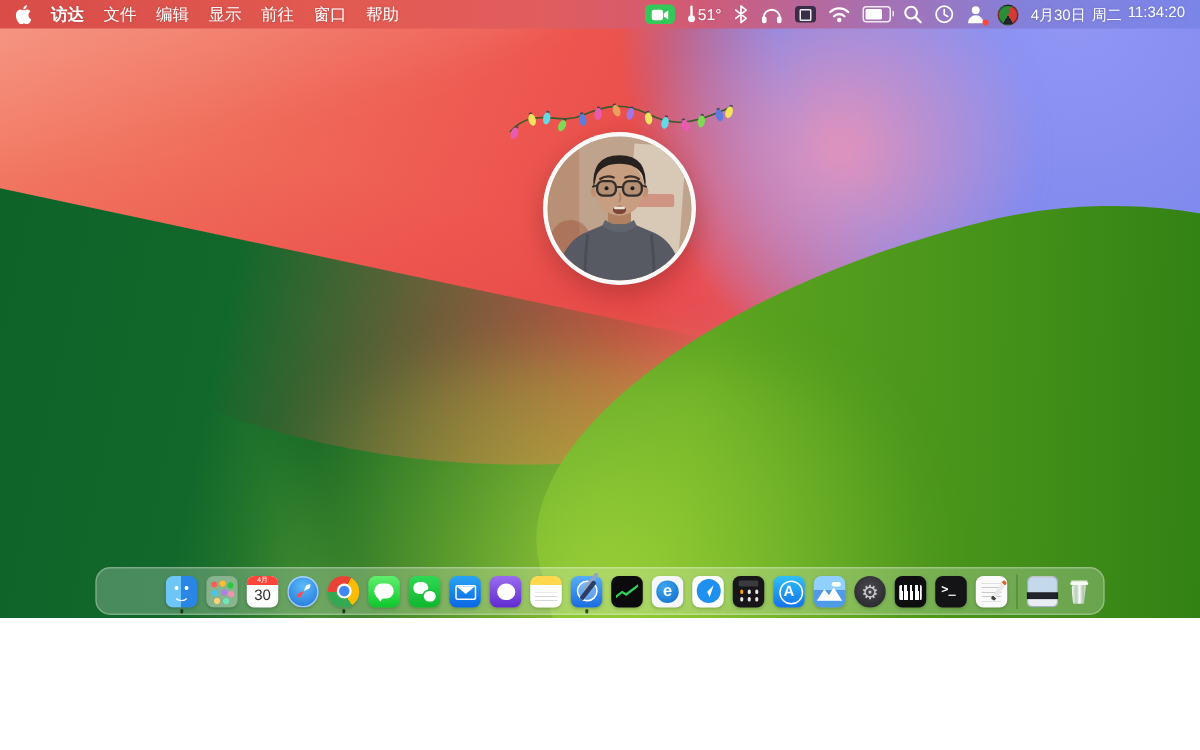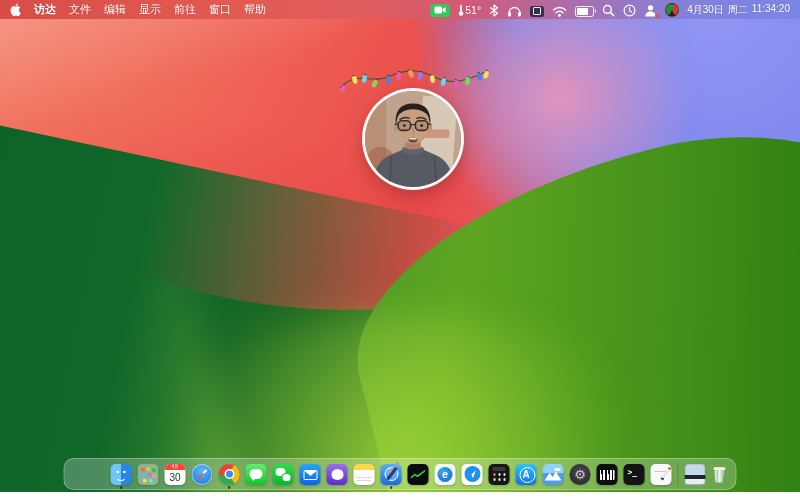--- a/index.html
+++ b/index.html
@@ -1,17 +1,17 @@
 <!DOCTYPE html>
 <html><head>
 <meta charset="utf-8">
 <style>
   html,body{margin:0;padding:0;}
   body{width:800px;height:500px;overflow:hidden;font-family:"Liberation Sans","DejaVu Sans",sans-serif;}
-  .stage{position:relative;width:800px;height:492px;overflow:hidden;background:#fdba74;}
+  .stage{position:relative;width:800px;height:412px;overflow:hidden;background:#fdba74;}
 
   
   .wallpaper{position:absolute;inset:0;overflow:hidden;
     background:linear-gradient(100deg,#4c9718 0%,#6fb320 25%,#8cc72a 48%,#55a01c 70%,#27740f 88%,#155f0c 100%);}
   .wp-swirl{position:absolute;left:-260px;top:150px;width:780px;height:740px;border-radius:50%;
     background:repeating-radial-gradient(circle at 35% 45%,#aadb3c 0 55px,#74b226 95px 150px,#a3d638 190px 245px,#78b428 285px 340px,#9ed134 380px 430px);
     filter:blur(14px);opacity:.8;}
   .wp-sheen{position:absolute;left:120px;top:250px;width:700px;height:260px;transform:rotate(-12deg);
     background:linear-gradient(180deg,rgba(190,230,90,0) 0%,rgba(170,215,70,.45) 45%,rgba(120,180,40,0) 100%);filter:blur(10px);}
   .wp-dark-right{position:absolute;right:-180px;top:140px;width:760px;height:420px;transform:rotate(-16deg);
@@ -37,21 +37,21 @@
 
   
   .menubar{position:absolute;left:0;top:0;width:800px;height:19px;z-index:40;display:flex;align-items:center;justify-content:space-between;
     padding:0 10px;box-sizing:border-box;color:#fff;font-size:11px;
     background:linear-gradient(90deg,#d94c48 0%,#e25b52 30%,#e15d5e 45%,#d15a75 58%,#a96fae 72%,#8281dc 86%,#7b85e8 100%);
     text-shadow:0 0 2px rgba(0,0,0,.18);}
   .mb-left{display:flex;align-items:center;gap:13px;}
   .mb-item{cursor:default;white-space:nowrap;}
   .mb-item.bold{font-weight:bold;}
   .apple-svg{width:11px;height:13px;fill:#fff;display:block;}
-  .mb-right{display:flex;align-items:flex-end;gap:8px;}
+  .mb-right{display:flex;align-items:center;gap:8px;}
   .mb-right svg{display:block;}
   .cam-pill{width:20px;height:13px;border-radius:3.5px;background:#34c759;display:flex;align-items:center;justify-content:center;}
   .temp-wrap{display:flex;align-items:center;gap:1px;font-size:10.5px;}
   .input-badge{width:14px;height:11px;border-radius:2.5px;background:rgba(35,35,60,.85);display:flex;align-items:center;justify-content:center;}
   .input-badge i{display:block;width:6px;height:6px;border:1px solid rgba(255,255,255,.9);border-radius:1px;}
   .battery{position:relative;width:17px;height:8.5px;border:1px solid rgba(255,255,255,.85);border-radius:2.5px;}
   .battery i{position:absolute;left:1px;top:1px;bottom:1px;width:11px;background:#fff;border-radius:1px;display:block;}
   .battery u{position:absolute;right:-3px;top:2px;width:1.6px;height:3.5px;background:rgba(255,255,255,.85);border-radius:0 1px 1px 0;display:block;}
   .user-wrap{position:relative;}
   .red-dot{position:absolute;right:-2px;bottom:-1px;width:4px;height:4px;border-radius:50%;background:#ff453a;display:block;}

